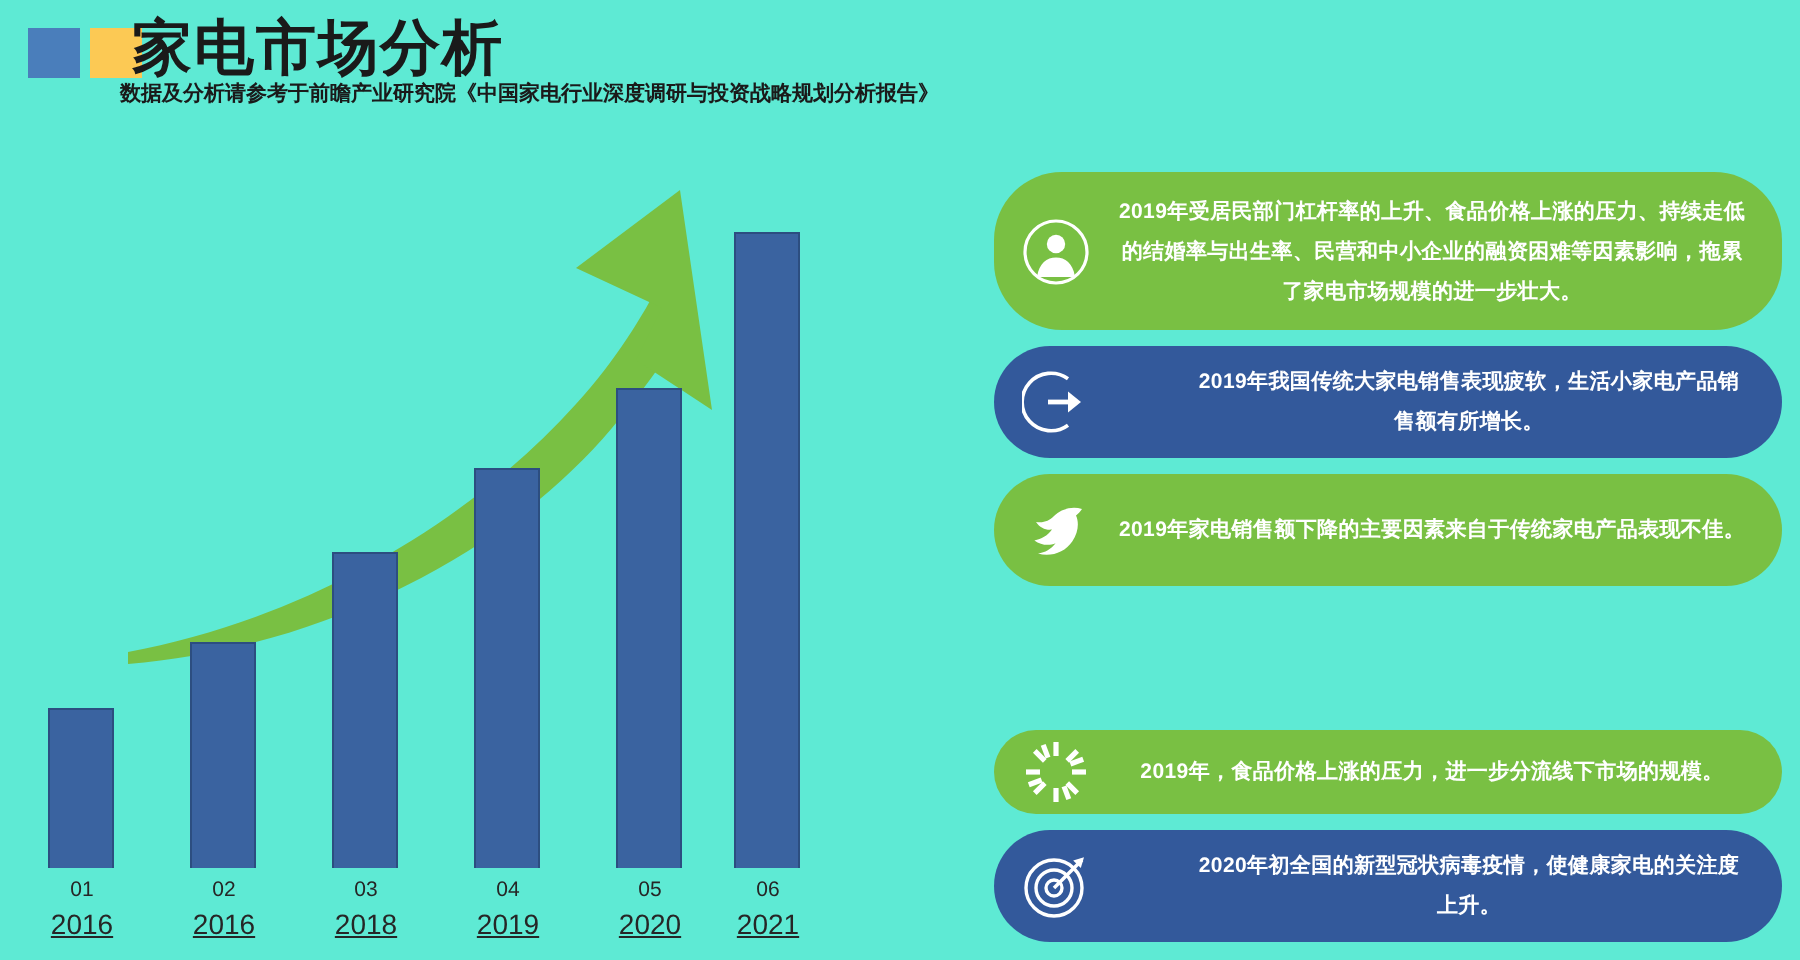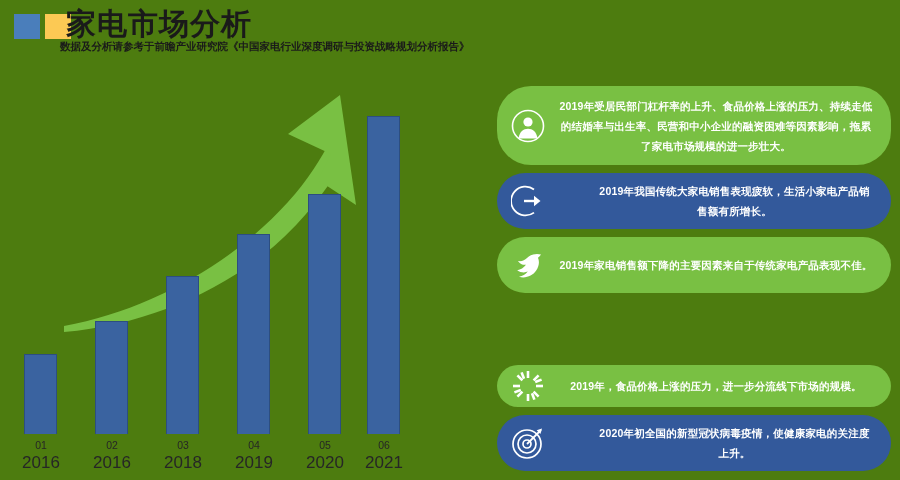--- a/index.html
+++ b/index.html
@@ -2,21 +2,21 @@
 <html><head>
 <meta charset="utf-8">
 <style>
   * { box-sizing: border-box; margin: 0; padding: 0; }
   html, body {
     width: 900px; height: 480px;
     background: #ffffff;
     font-family: "Liberation Sans", "DejaVu Sans", sans-serif;
     overflow: hidden;
   }
-  #slide { position: relative; width: 900px; height: 480px; background:#4d7c0f; }
+  #slide { position: relative; width: 900px; height: 480px; background:#5eead4; }
 
   
   #header { position: absolute; left: 0; top: 0; width: 500px; height: 62px; }
   .hdr-sq { position: absolute; top: 14px; width: 26px; height: 25px; }
   #hdr-sq-blue   { left: 14px; background: #4A7EBB; }
   #hdr-sq-yellow { left: 45px; background: #FCC954; }
   #page-title {
     position: absolute; left: 66px; top: 4px;
     font-size: 30px; font-weight: 700; letter-spacing: 1px;
     color: #1A1A1A; white-space: nowrap;
@@ -32,21 +32,21 @@
   #arrow-svg { position: absolute; left: 0; top: 0; width: 490px; height: 372px; }
   .bar {
     position: absolute; bottom: 0;
     background: #3A63A0;
     border: 1px solid #2C4E80;
     border-bottom: none;
   }
   #xaxis { position: absolute; left: 0; top: 372px; width: 490px; height: 46px; }
   .tick { position: absolute; top: 4px; width: 80px; text-align: center; }
   .tick .tick-num  { display:block; font-size: 10.5px; color: #262626; line-height: 15px; }
-  .tick .tick-year { display:block; font-size: 17px;  color: #262626; line-height: 19px; }
+  .tick .tick-year { display:block; font-size: 14px;  color: #262626; line-height: 19px; text-decoration: underline; }
 
   
   #cards { position: absolute; left: 497px; top: 86px; width: 398px; height: 390px; }
   .card {
     position: absolute; left: 0; width: 394px;
     border-radius: 34px;
     display: flex; align-items: center;
   }
   .card.green { background: #79C043; }
   .card.blue  { background: #33599B; gap: 37px; }

